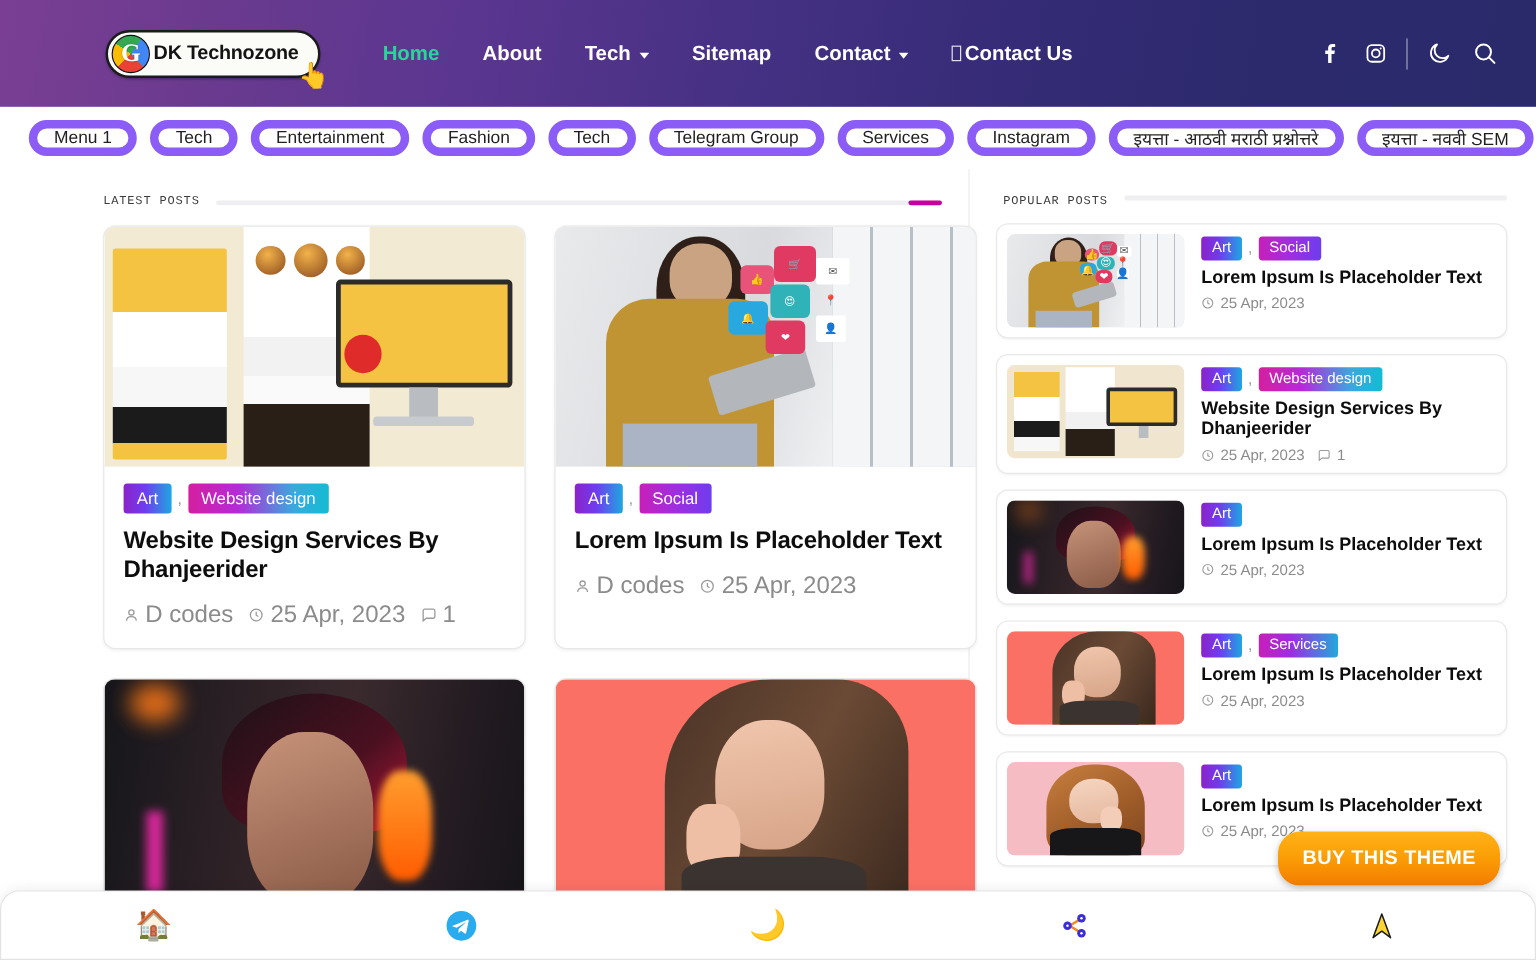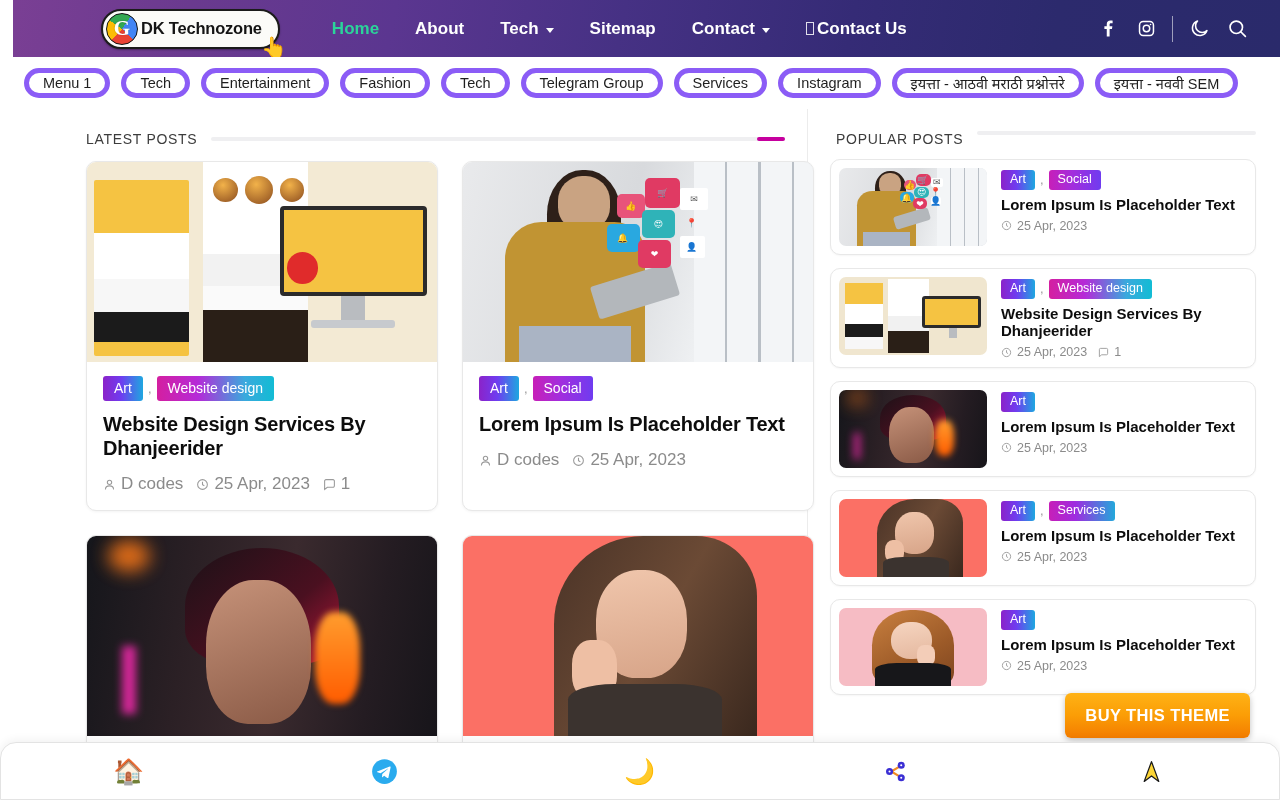--- a/index.html
+++ b/index.html
@@ -6,27 +6,26 @@
   html, body {
     width: 1280px; height: 800px;
     overflow: hidden;
     background: #ffffff;
     font-family: "Liberation Sans", "DejaVu Sans", sans-serif;
   }
 
   
   .header {
     position: relative;
-    height: 57px;
+    height: 89px;
     background: linear-gradient(100deg, #7a3f94 0%, #6a3a8f 14%, #5b3690 30%, #463184 48%, #352b76 66%, #2c2a6d 82%, #2a2a6b 100%);
     display: flex;
     align-items: center;
     padding: 0 24px 0 88px;
     overflow: hidden;
-    margin-left: 13px;
   }
   .logo-wrap {
     position: relative;
     display: flex;
     align-items: center;
     flex: 0 0 auto;
     margin-right: 34px;
   }
   .logo-pill {
     display: flex;
@@ -138,21 +137,21 @@
     height: 52px;
     background: #fff;
     display: flex;
     align-items: center;
     gap: 11px;
     padding: 0 24px;
     overflow: hidden;
     white-space: nowrap;
   }
   .chip {
-    border: 5px solid #8b5cf6;
+    border: 7px solid #8b5cf6;
     border-radius: 18px;
     height: 30px;
     padding: 0 14px;
     display: inline-flex;
     align-items: center;
     font-size: 14.5px;
     color: #1f1f1f;
     background: #fff;
     cursor: pointer;
     flex: 0 0 auto;
@@ -176,25 +175,26 @@
     padding-left: 22px;
   }
 
   .section-head {
     display: flex;
     align-items: center;
     gap: 14px;
     padding: 22px 0 14px 62px;
   }
   .section-title {
-    font-size: 14px;
+    font-size: 10px;
     letter-spacing: .7px;
     color: #3c3c3c;
     font-weight: normal;
     white-space: nowrap;
+    font-family: Liberation Mono, monospace;
   }
   .section-rule {
     flex: 1 1 auto;
     height: 4px;
     background: #efeff1;
     border-radius: 2px;
     position: relative;
   }
   .section-rule.accent::after {
     content: "";
@@ -262,21 +262,21 @@
     line-height: 1.2;
     color: #0d0d0d;
     margin-bottom: 14px;
     letter-spacing: -.2px;
   }
   .meta {
     display: flex;
     align-items: center;
     gap: 5px;
     color: #8b8b8b;
-    font-size: 17px;
+    font-size: 20px;
     flex-wrap: wrap;
   }
   .meta .mi { display: inline-flex; align-items: center; gap: 5px; margin-right: 8px; }
   .meta svg { display: block; flex: 0 0 auto; }
 
   
   .side-head { padding: 22px 0 12px 6px; display:flex; align-items:flex-start; gap:14px; }
   .pop-list { display: flex; flex-direction: column; gap: 13px; }
   .pop-card {
     border: 1px solid #e8e8e8;
@@ -415,21 +415,21 @@
   .buy-theme {
     position: absolute;
     right: 30px;
     bottom: 62px;
     background: linear-gradient(180deg, #ffb216 0%, #fb9e06 48%, #f37c00 100%);
     color: #fff;
     font-size: 16.5px;
     font-weight: bold;
     letter-spacing: .4px;
     padding: 13px 20px;
-    border-radius: 6px;
+    border-radius: 18px;
     box-shadow: 0 2px 6px rgba(0,0,0,.25);
     cursor: pointer;
     z-index: 40;
     white-space: nowrap;
   }
 
   
   .bottombar {
     position: absolute;
     left: 0; right: 0; bottom: 0;

